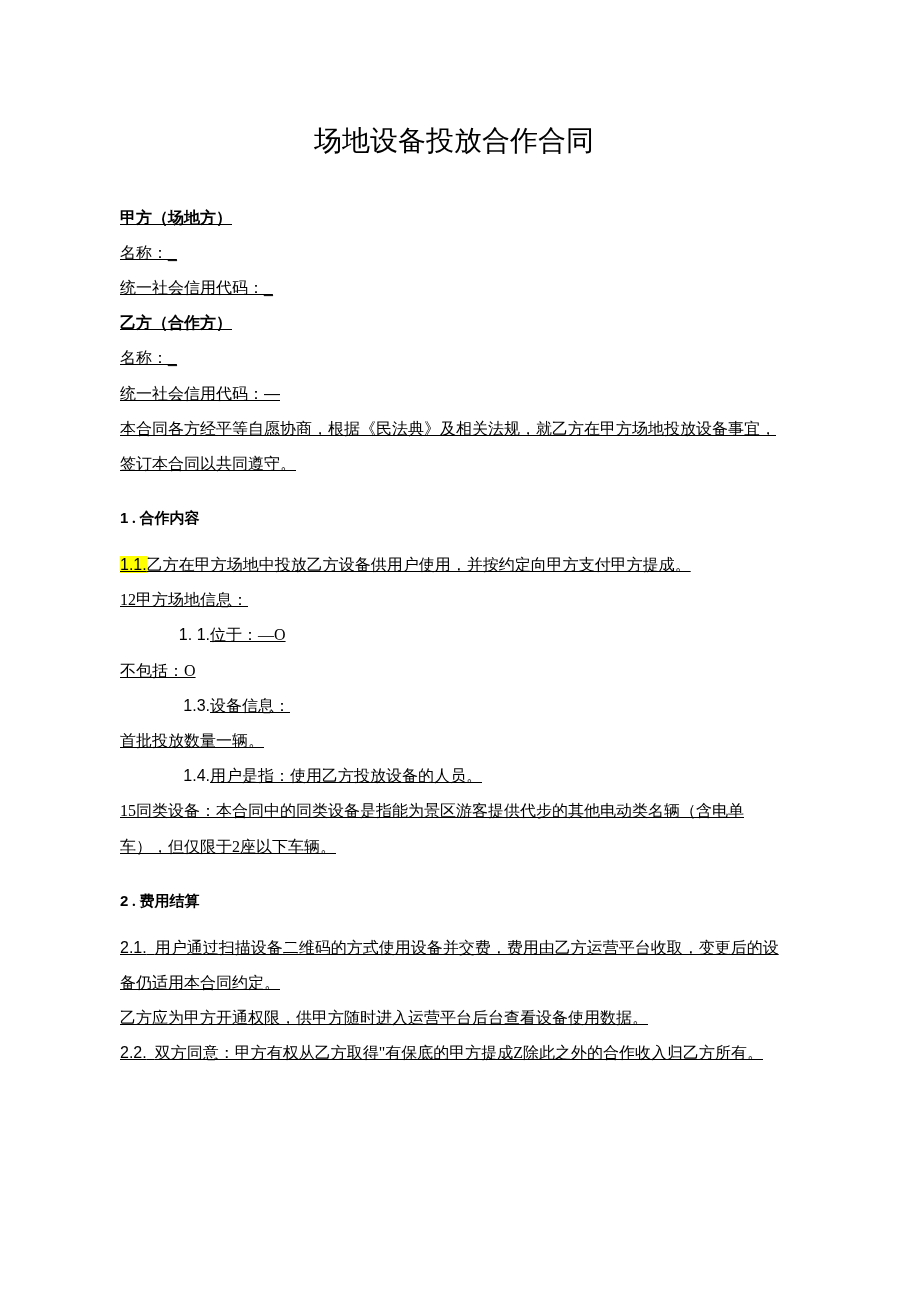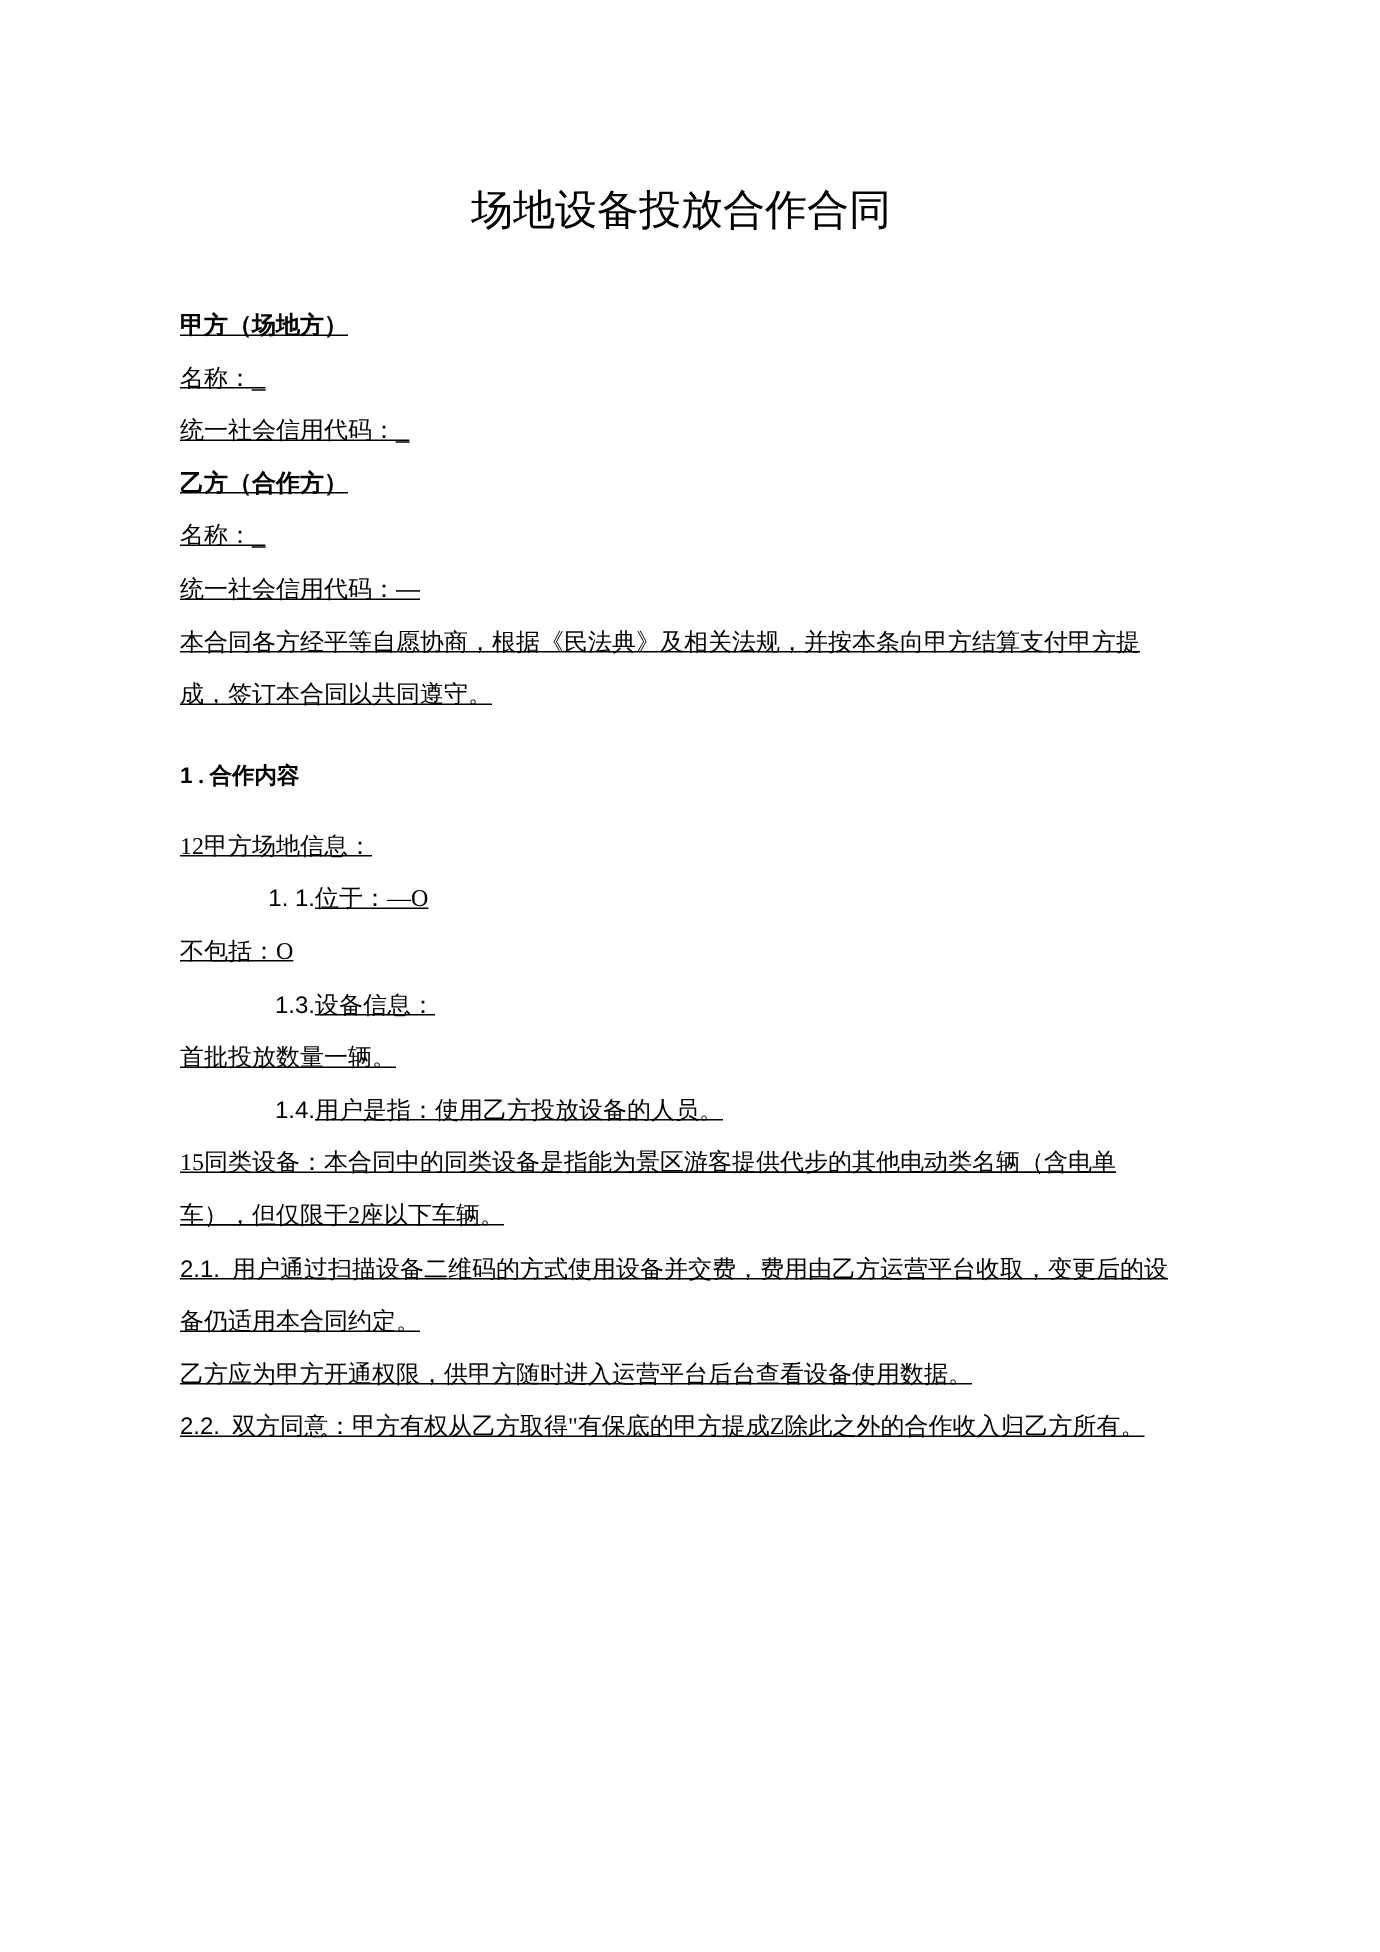--- a/index.html
+++ b/index.html
@@ -74,26 +74,29 @@
   </p>
 
   <p class="bold">乙方（合作方）</p>
   <p>
     <span>名称：</span><span class="blank">_</span>
   </p>
   <p>
     <span>统一社会信用代码：</span><span class="blank">—</span>
   </p>
 
-  <p>本合同各方经平等自愿协商，根据《民法典》及相关法规，并按本条向甲方结算支付甲方提成，签订本合同以共同遵守。</p>
+  <p>本合同各方经平等自愿协商，根据《民法典》及相关法规，就乙方在甲方场地投放设备事宜，签订本合同以共同遵守。</p>
 
   <div class="section-heading">
     <span class="num">1</span><span> .</span> <span>合作内容</span>
   </div>
 
+  <p>
+    <span class="highlight sans-num">1.1.</span><span>乙方在甲方场地中投放乙方设备供用户使用，并按约定向甲方支付甲方提成。</span>
+  </p>
 
   <p>12甲方场地信息：</p>
 
   <p>
     <span class="clause-num">1. 1.</span><span>位于：—O</span>
   </p>
 
   <p>不包括：O</p>
 
   <p>
@@ -103,20 +106,23 @@
   <p>首批投放数量一辆。</p>
 
   <p>
     <span class="clause-num">1.4.</span><span>用户是指：使用乙方投放设备的人员。</span>
   </p>
 
   <p>
     <span>15同类设备：本合同中的同类设备是指</span><span class="underline">能为景区游客提供代步的其他电动类名辆（含电单车），但仅限于2座以下车辆</span><span>。</span>
   </p>
 
+  <div class="section-heading">
+    <span class="num">2</span><span> .</span> <span>费用结算</span>
+  </div>
 
   <p>
     <span class="sans-num">2.1.</span>&nbsp;&nbsp;<span>用户通过扫描设备二维码的方式使用设备并交费，费用由乙方运营平台收取，变更后的设备仍适用本合同约定。</span>
   </p>
 
   <p>乙方应为甲方开通权限，供甲方随时进入运营平台后台查看设备使用数据。</p>
 
   <p>
     <span class="sans-num">2.2.</span>&nbsp;&nbsp;<span>双方同意：甲方有权从乙方取得"有保底的甲方提成Z除此之外的合作收入归乙方所有。</span>
   </p>

